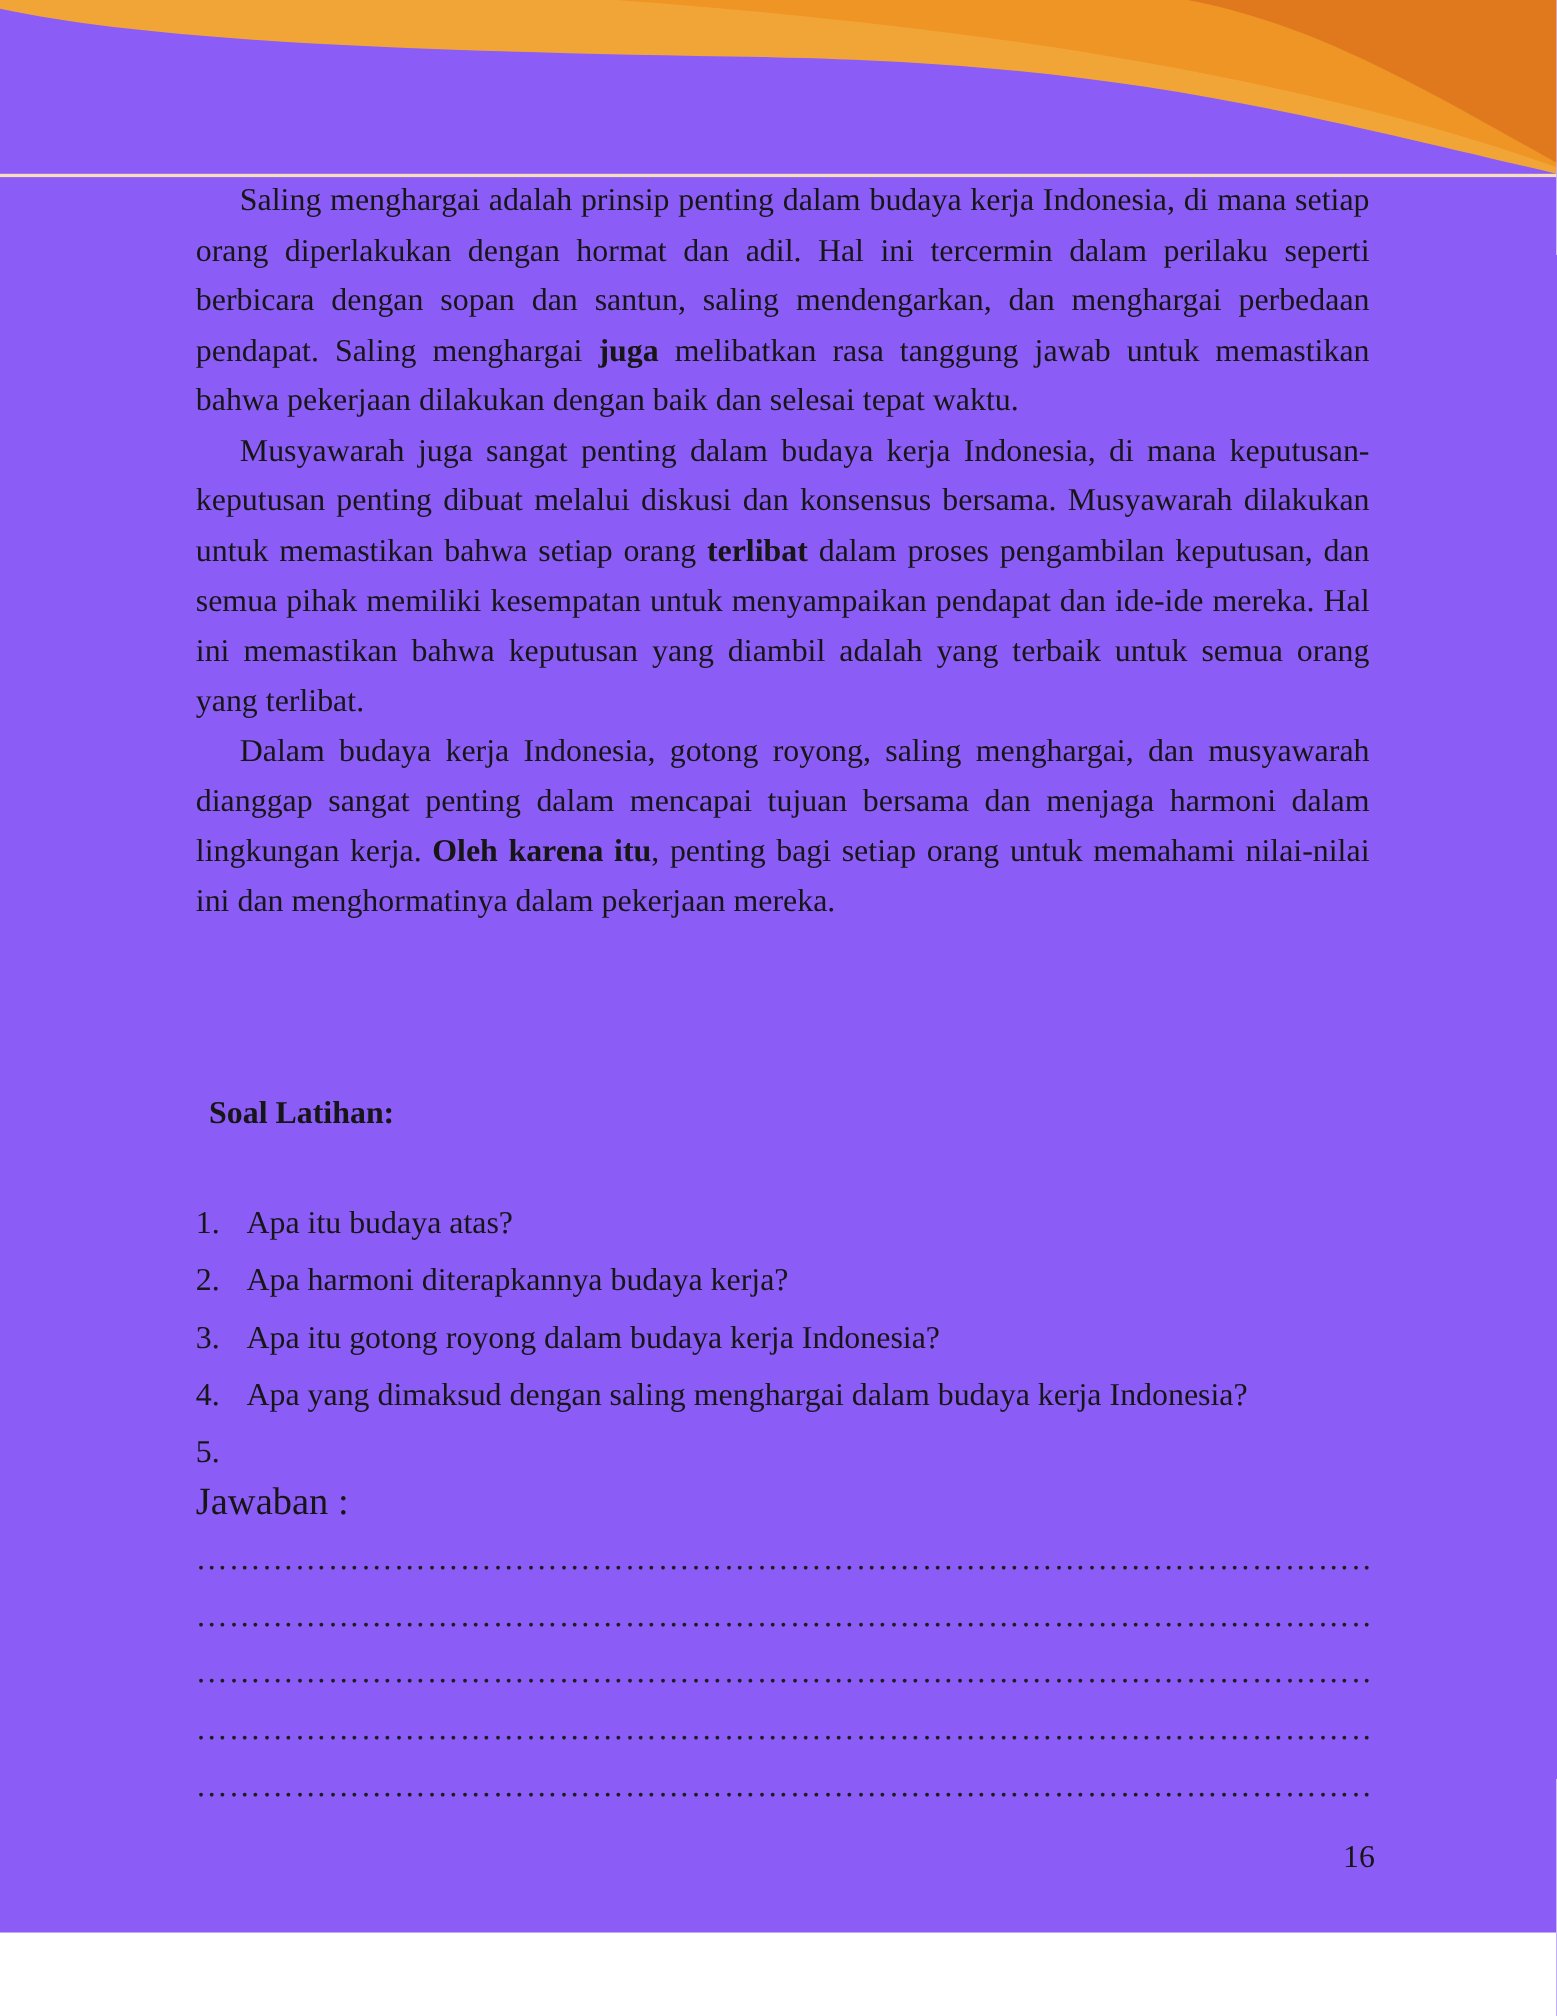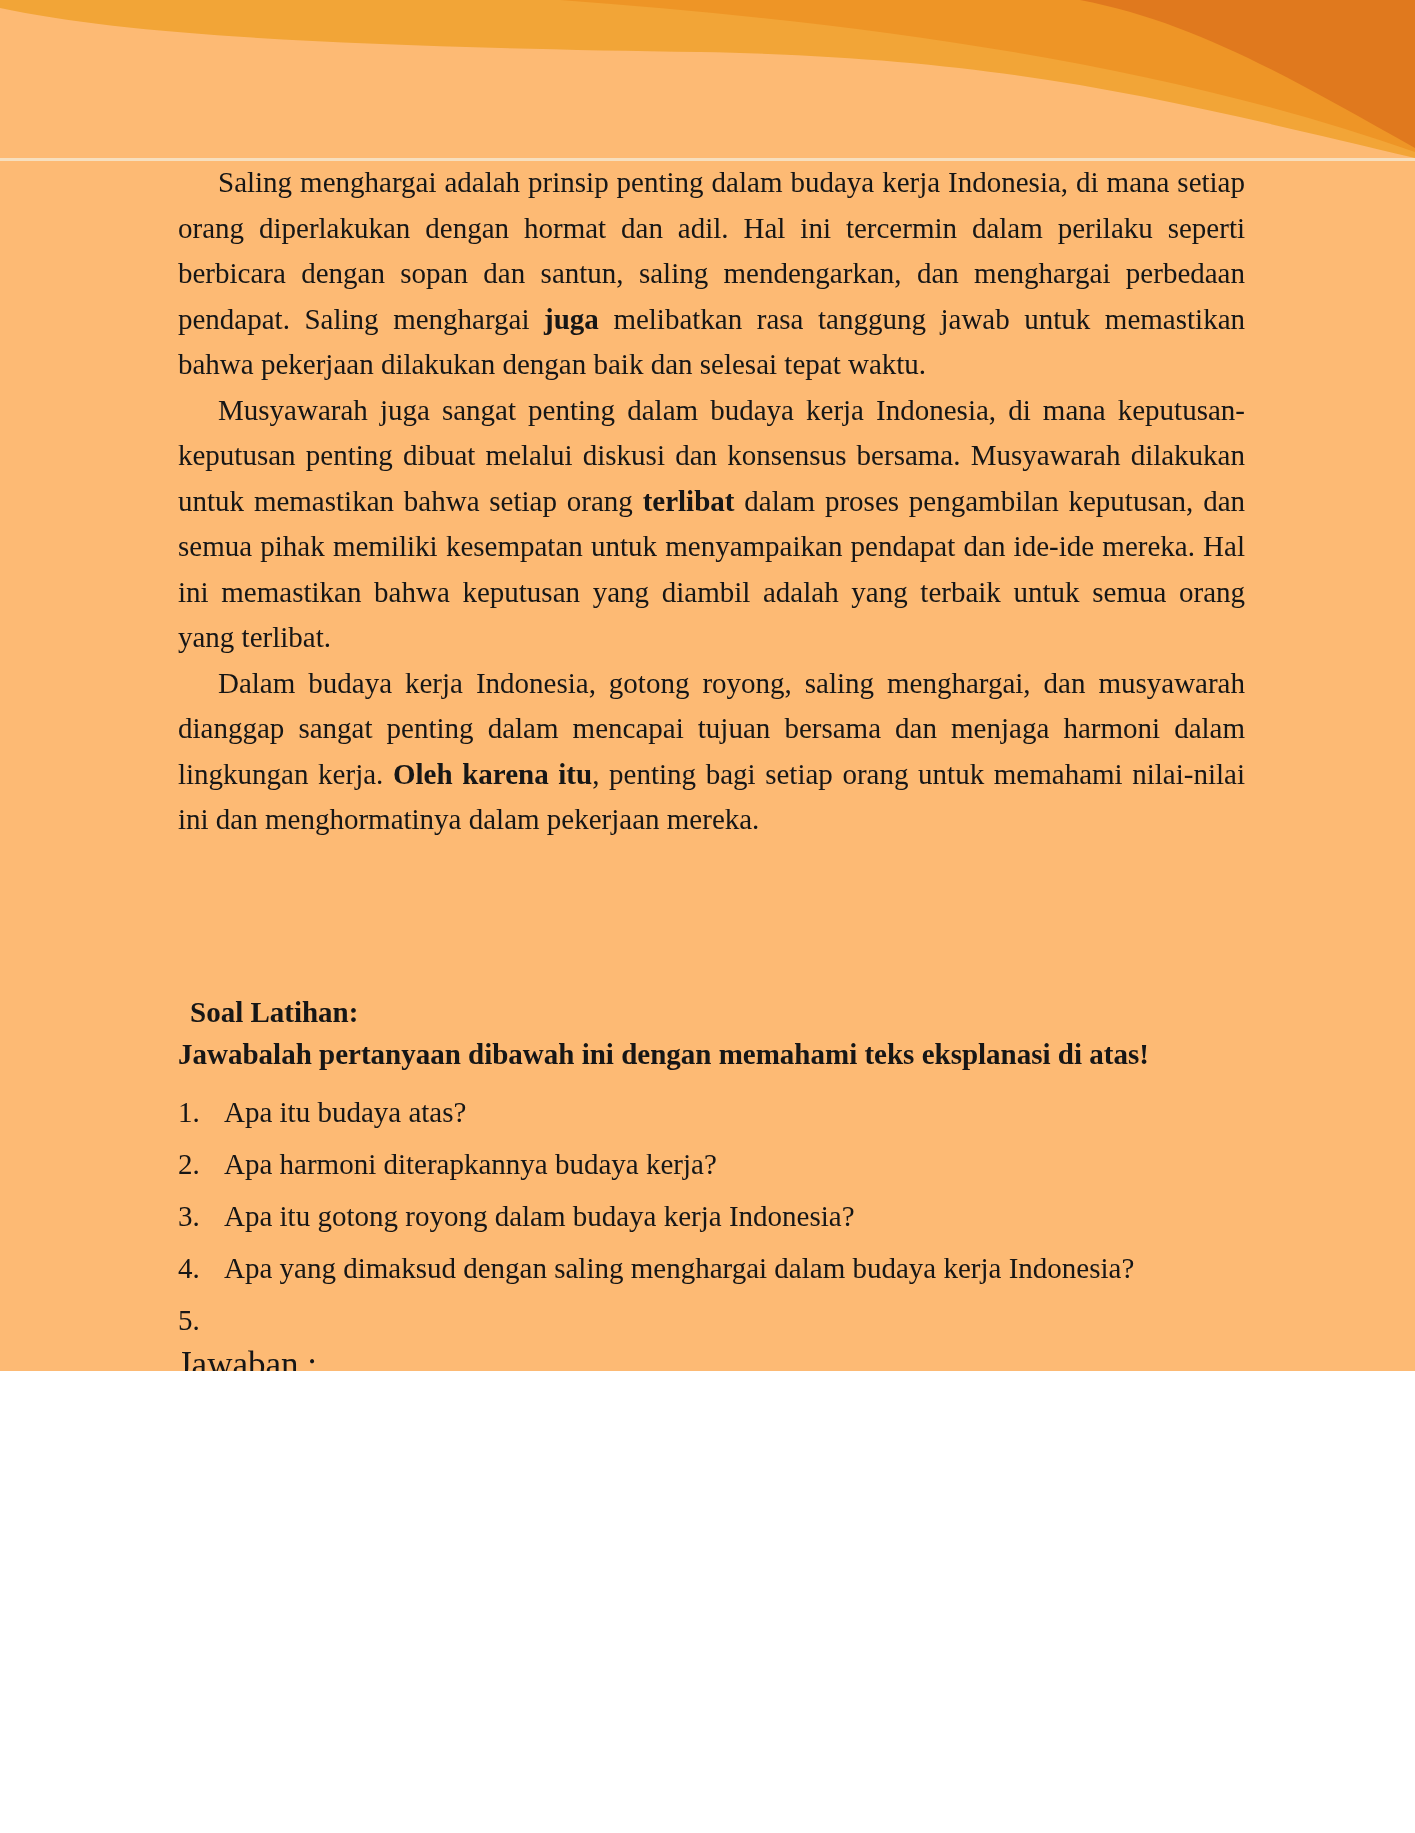--- a/index.html
+++ b/index.html
@@ -1,19 +1,19 @@
 <!DOCTYPE html>
 <html style="--text: #161616; --amber: #f2a537; --medium: #ee9526; --dark: #e0791e; --rule: #f7dfbe; --footerOrange: #e67e26; --footerDivider: #f0a468; --blue: #0a2c99; --darkEdge: #20203e; --pale: #d9c4c4;"><head>
 <meta charset="utf-8">
 <style>
   html,body{margin:0;padding:0;background:#ffffff;}
   .page{
     position:relative;
-    width:1415px;height:1371px;
-    background:#fdba74;
+    width:1415px;height:1757px;
+    background:#8b5cf6;
     overflow:hidden;
     font-family:"Liberation Serif", serif;
     color:var(--text, #161616);
   }
   
   .header-graphic{position:absolute;top:0;left:0;width:1415px;height:165px;display:block;}
   .amber-path{fill:var(--amber,#f2a537);}
   .medium-path{fill:var(--medium,#ee9526);}
   .dark-path{fill:var(--dark,#e0791e);}
   .header-rule{position:absolute;left:0;top:158px;width:1415px;height:3px;background:var(--rule,#f7dfbe);}
@@ -57,21 +57,20 @@
   <div class="header-rule"></div>
 
   <div class="content body-text" id="body-text">
       <p class="para"><span>Saling menghargai adalah prinsip penting dalam budaya kerja Indonesia, di mana setiap orang diperlakukan dengan hormat dan adil. Hal ini tercermin dalam perilaku seperti berbicara dengan sopan dan santun, saling mendengarkan, dan menghargai perbedaan pendapat. Saling menghargai </span><b>juga</b><span> melibatkan rasa tanggung jawab untuk memastikan bahwa pekerjaan dilakukan dengan baik dan selesai tepat waktu.</span></p>
       <p class="para"><span>Musyawarah juga sangat penting dalam budaya kerja Indonesia, di mana keputusan-keputusan penting dibuat melalui diskusi dan konsensus bersama. Musyawarah dilakukan untuk memastikan bahwa setiap orang </span><b>terlibat</b><span> dalam proses pengambilan keputusan, dan semua pihak memiliki kesempatan untuk menyampaikan pendapat dan ide-ide mereka. Hal ini memastikan bahwa keputusan yang diambil adalah yang terbaik untuk semua orang yang terlibat.</span></p>
       <p class="para"><span>Dalam budaya kerja Indonesia, gotong royong, saling menghargai, dan musyawarah dianggap sangat penting dalam mencapai tujuan bersama dan menjaga harmoni dalam lingkungan kerja. </span><b>Oleh karena itu</b><span>, penting bagi setiap orang untuk memahami nilai-nilai ini dan menghormatinya dalam pekerjaan mereka.</span></p>
     </div>
 
   <h3 class="exercise-heading">Soal Latihan:</h3>
 
-  <p class="exercise-instruction">Jawabalah pertanyaan dibawah ini dengan memahami teks eksplanasi di atas!</p>
 
   <ol class="question-list" id="question-list">
       <li class="question-item">
         <span class="q-num">1.</span>
         <span class="q-text">Apa itu budaya atas?</span>
       </li>
       <li class="question-item">
         <span class="q-num">2.</span>
         <span class="q-text">Apa harmoni diterapkannya budaya kerja?</span>
       </li>

